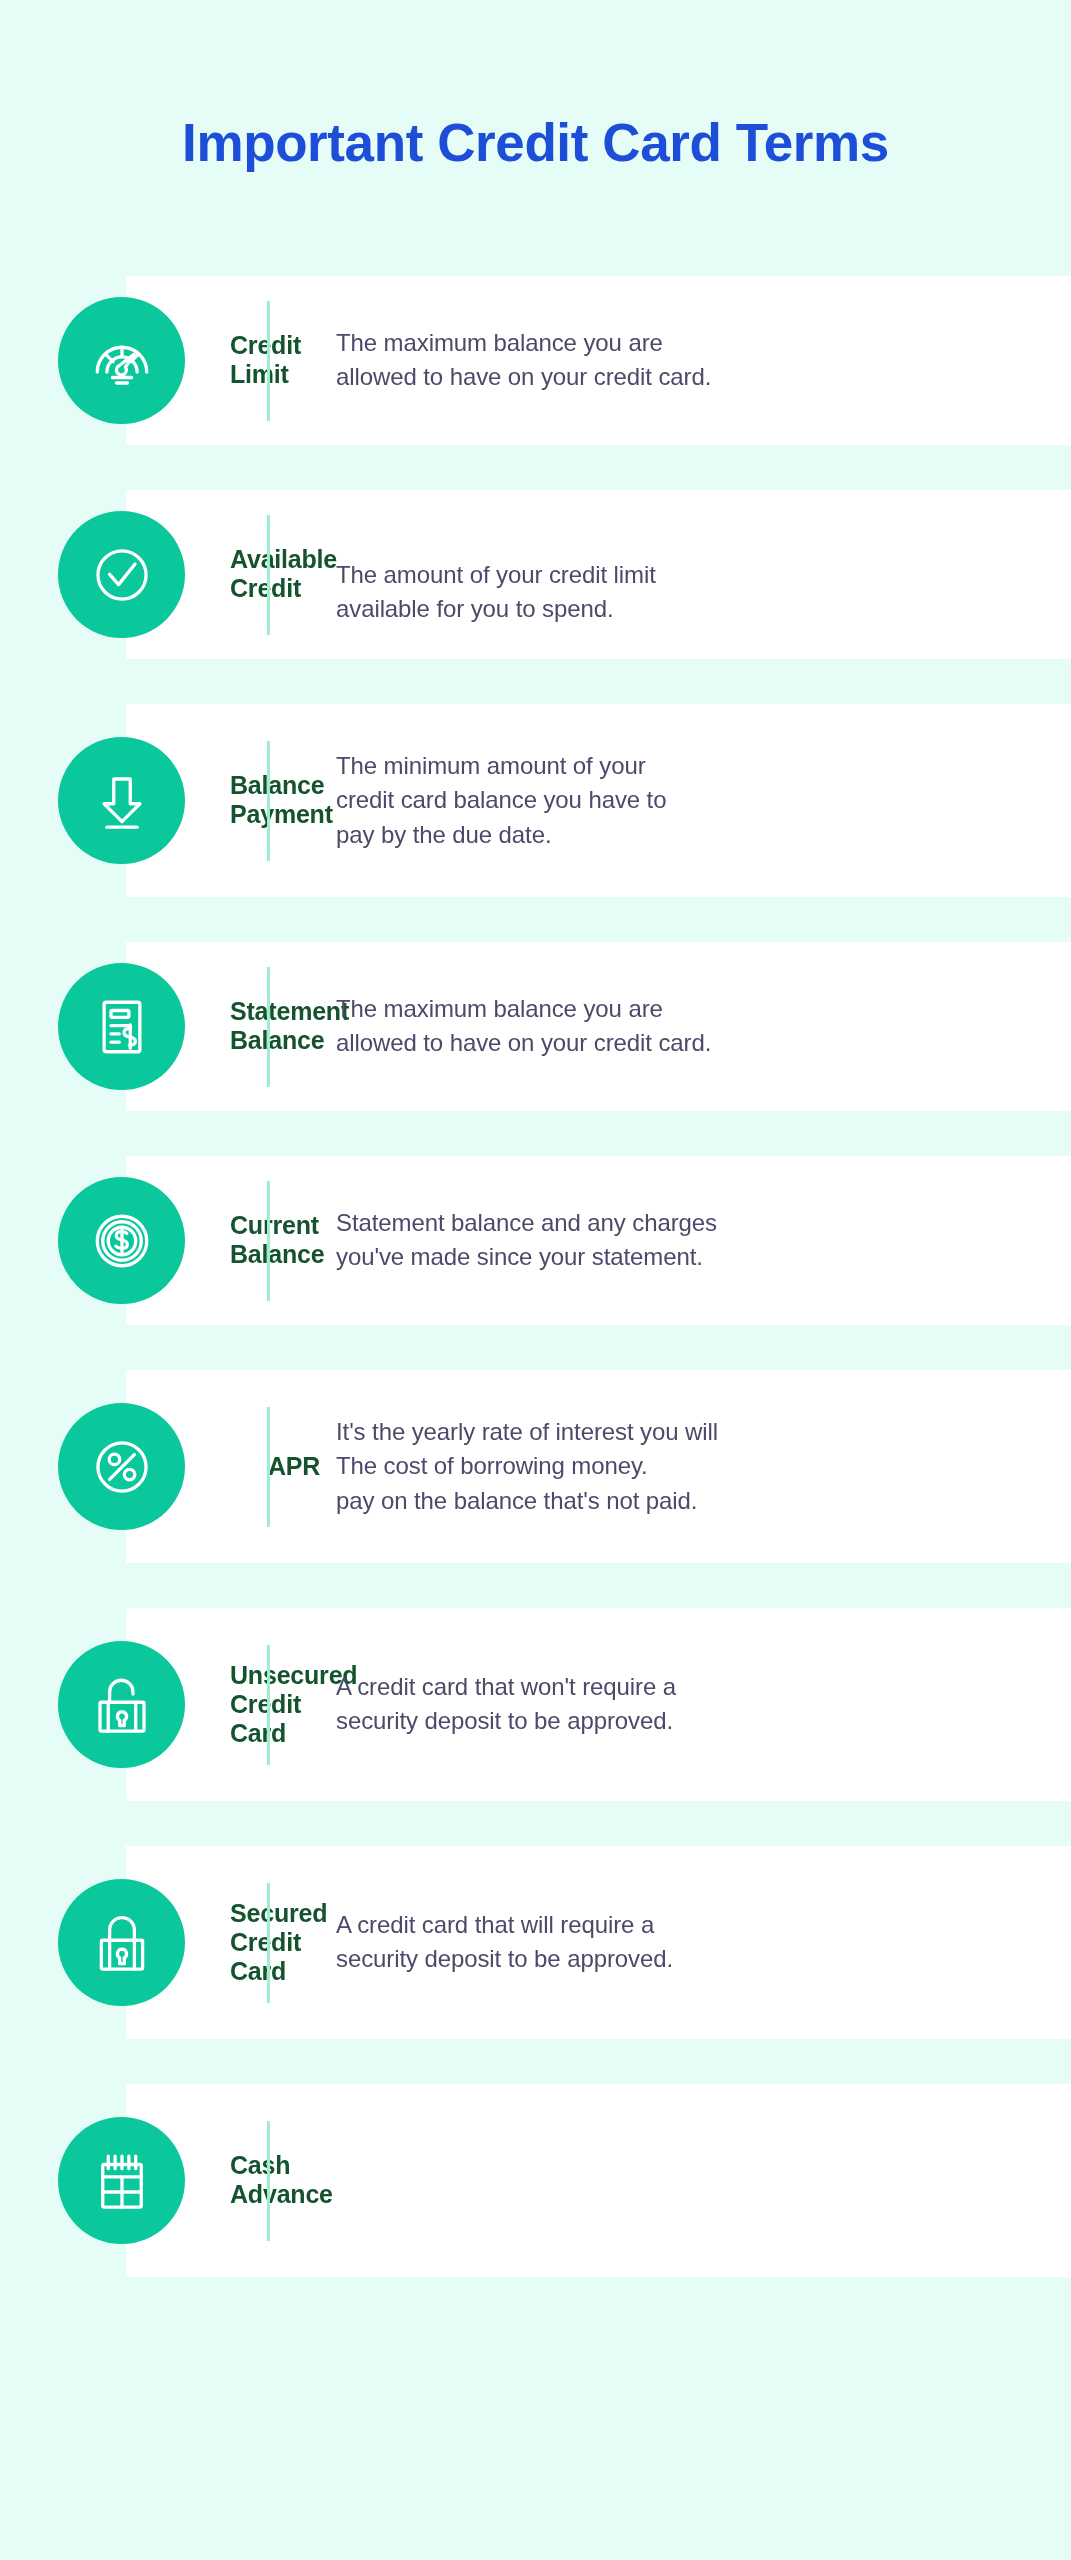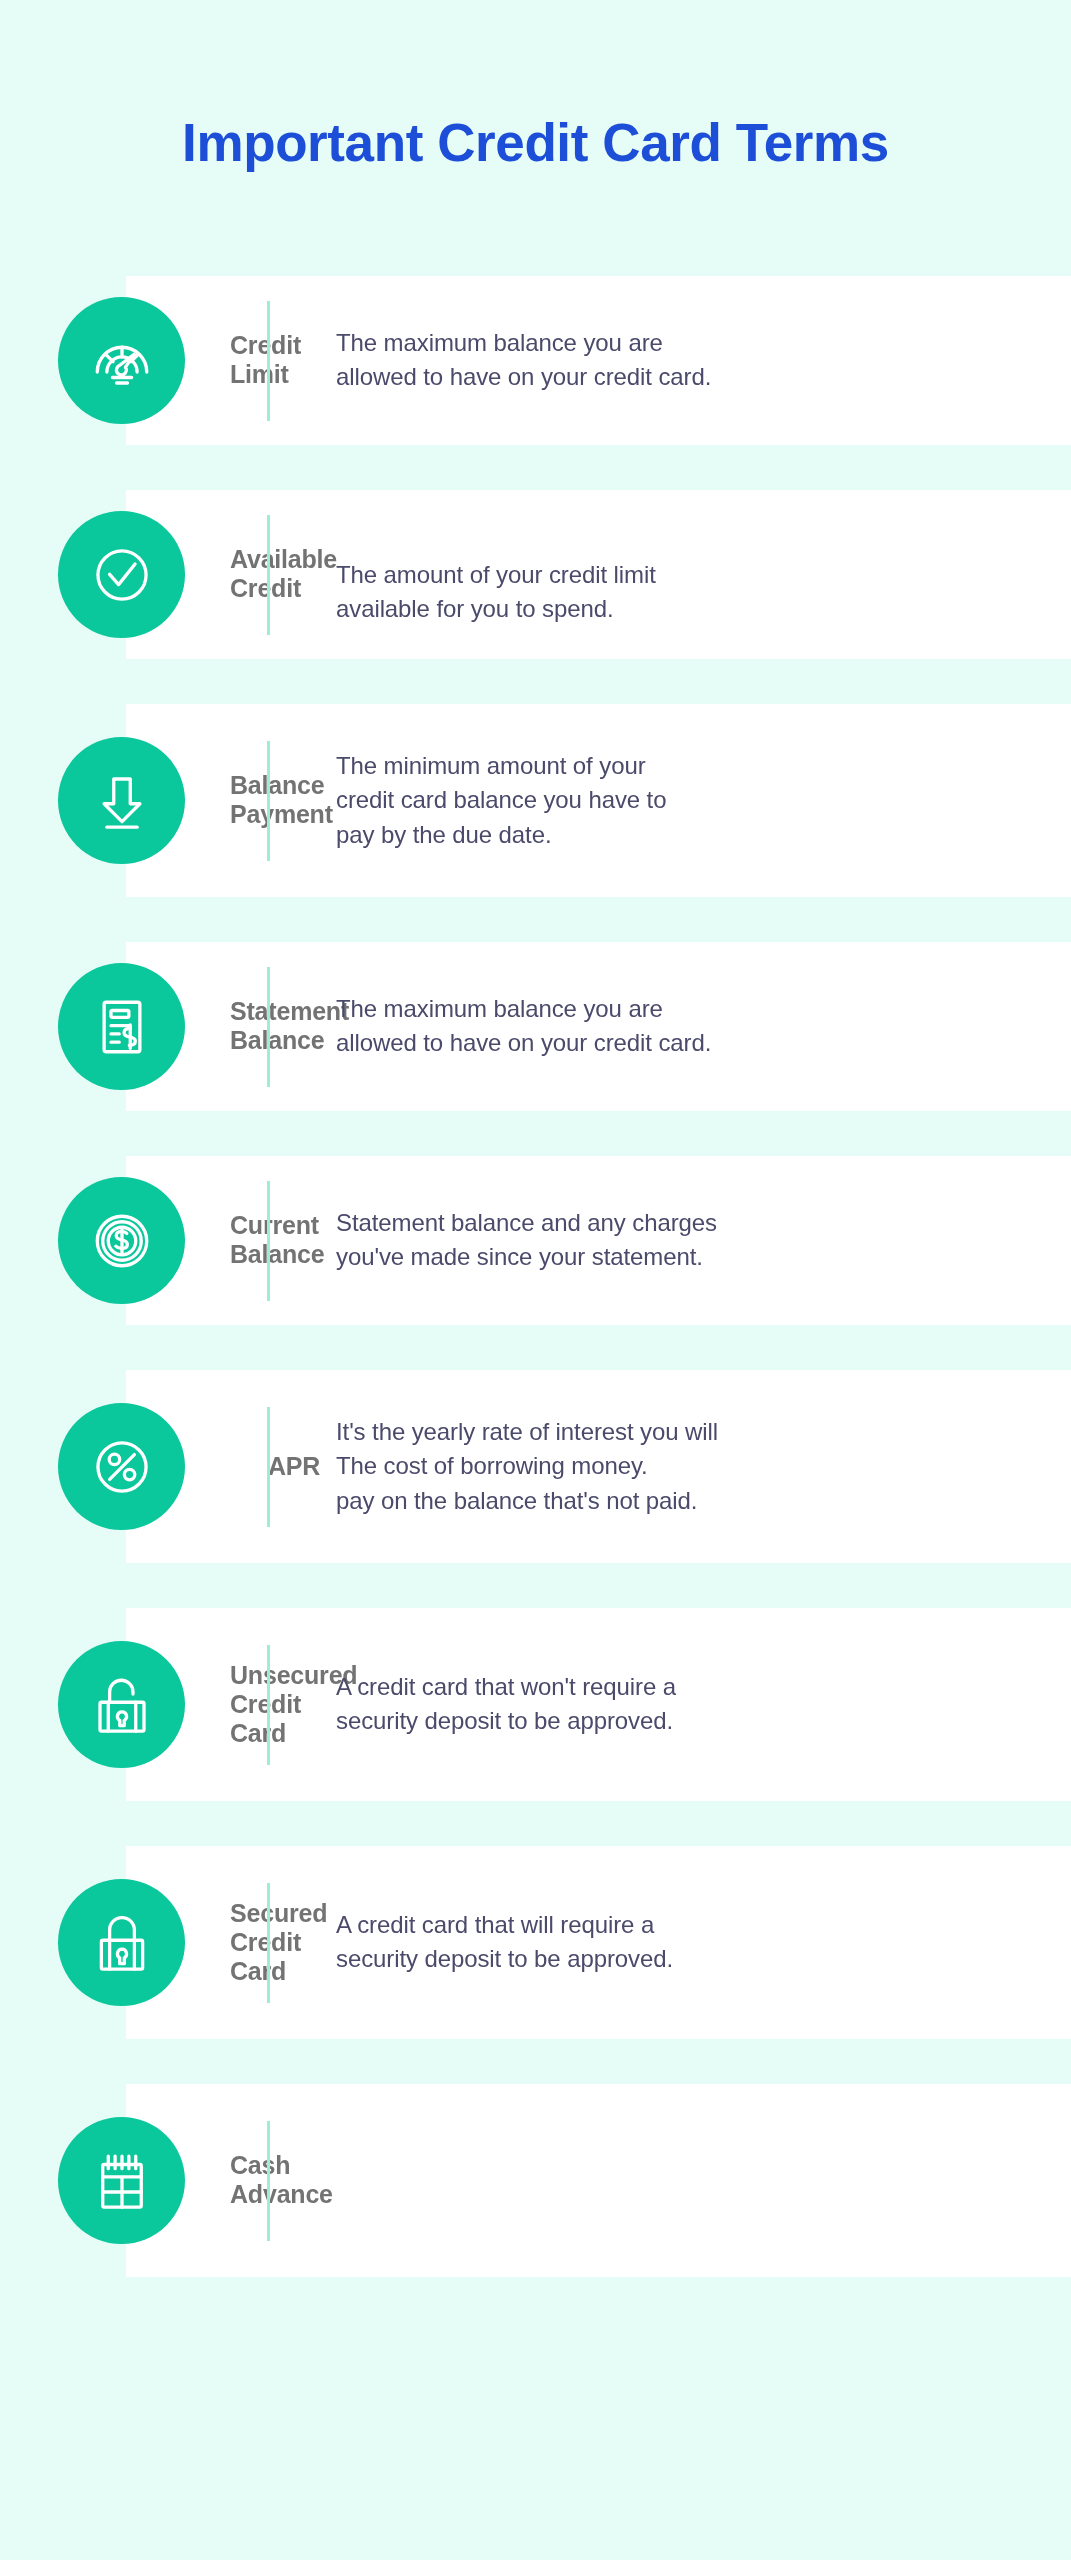--- a/index.html
+++ b/index.html
@@ -69,21 +69,21 @@
     height: 66px;
   }
 
   .term-label {
     position: absolute;
     left: 230px;
     width: 150px;
     font-size: 25px;
     font-weight: 700;
     line-height: 1.17;
-    color: #737373;
+    color: #14532d;
     letter-spacing: -0.2px;
   }
 
   .divider {
     position: absolute;
     left: 267px;
     width: 3px;
     background: #9defd0;
   }
 

